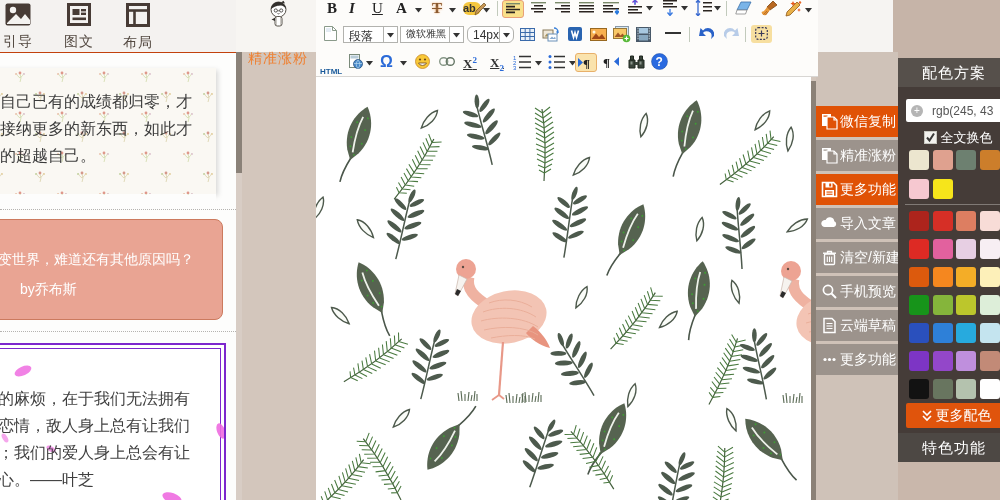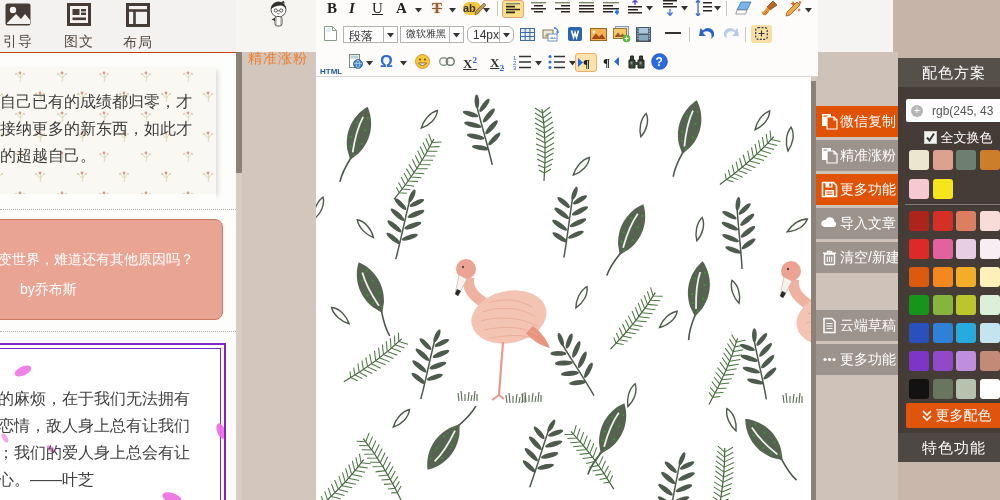--- a/index.html
+++ b/index.html
@@ -549,20 +549,27 @@
     </div>
   <div class="rbtn gray" style="top:242px;">
       <svg class="ic" viewBox="0 0 17 17">
         <rect x="3.5" y="5" width="10" height="10.5" rx="1" fill="none" stroke="#fff" stroke-width="1.4"></rect>
         <path d="M2 4.2 h13" stroke="#fff" stroke-width="1.4"></path>
         <path d="M6.5 4 v-1.5 h4 v1.5" fill="none" stroke="#fff" stroke-width="1.3"></path>
         <path d="M6.3 7.5 v5.5 M8.5 7.5 v5.5 M10.7 7.5 v5.5" stroke="#fff" stroke-width="1.1"></path>
       </svg>
       <span class="tx">清空/新建</span>
     </div>
+  <div class="rbtn gray" style="top:276px;">
+      <svg class="ic" viewBox="0 0 17 17">
+        <circle cx="7" cy="7" r="4.6" fill="none" stroke="#fff" stroke-width="1.7"></circle>
+        <path d="M10.5 10.5 L15 15" stroke="#fff" stroke-width="2"></path>
+      </svg>
+      <span class="tx">手机预览</span>
+    </div>
   <div class="rbtn gray" style="top:310px;">
       <svg class="ic" viewBox="0 0 17 17">
         <path d="M3 1.5 h8 l3 3 v11 h-11 z" fill="none" stroke="#fff" stroke-width="1.5"></path>
         <path d="M5.5 6.5 h6 M5.5 9 h6 M5.5 11.5 h6" stroke="#fff" stroke-width="1.2"></path>
       </svg>
       <span class="tx">云端草稿</span>
     </div>
   <div class="rbtn gray" style="top:344px;">
       <svg class="ic" viewBox="0 0 17 17">
         <circle cx="4" cy="8.5" r="1.6" fill="#fff"></circle>

